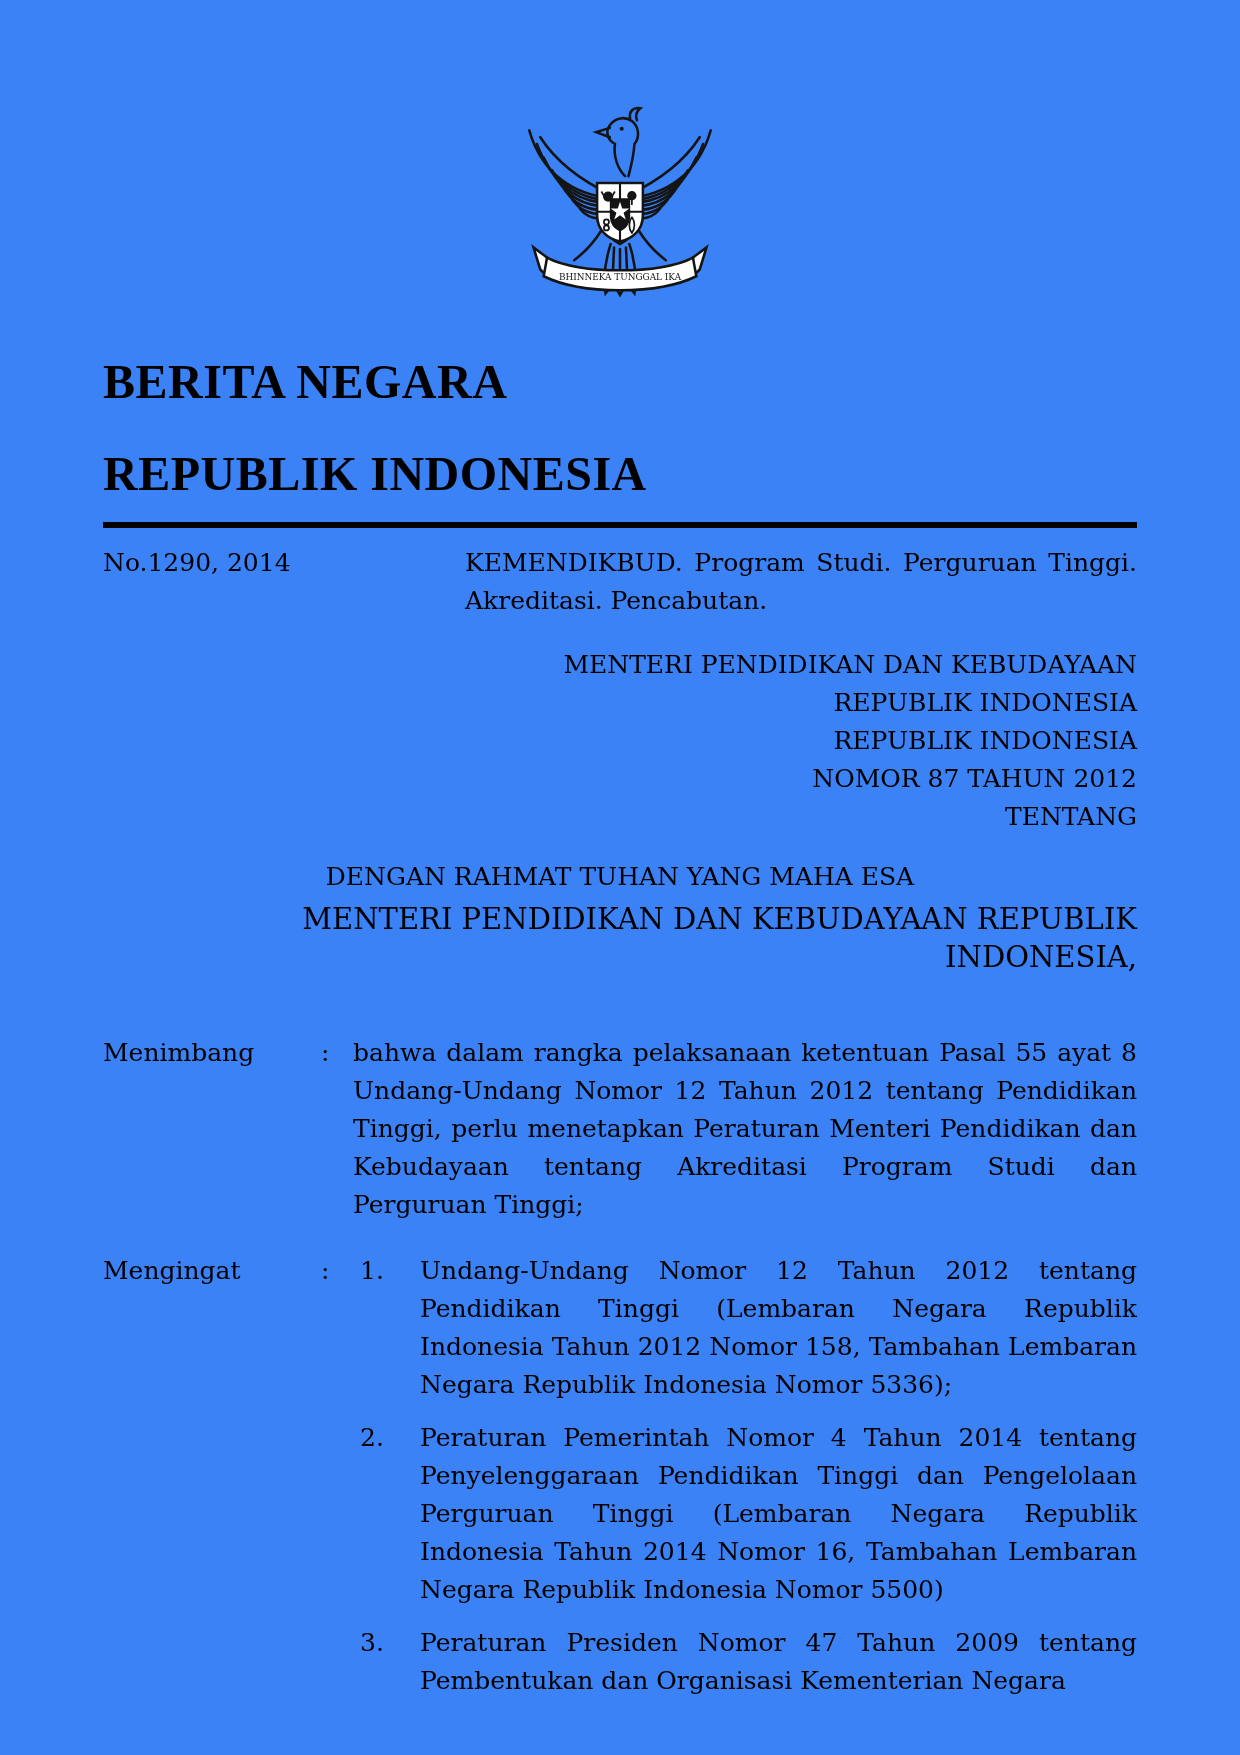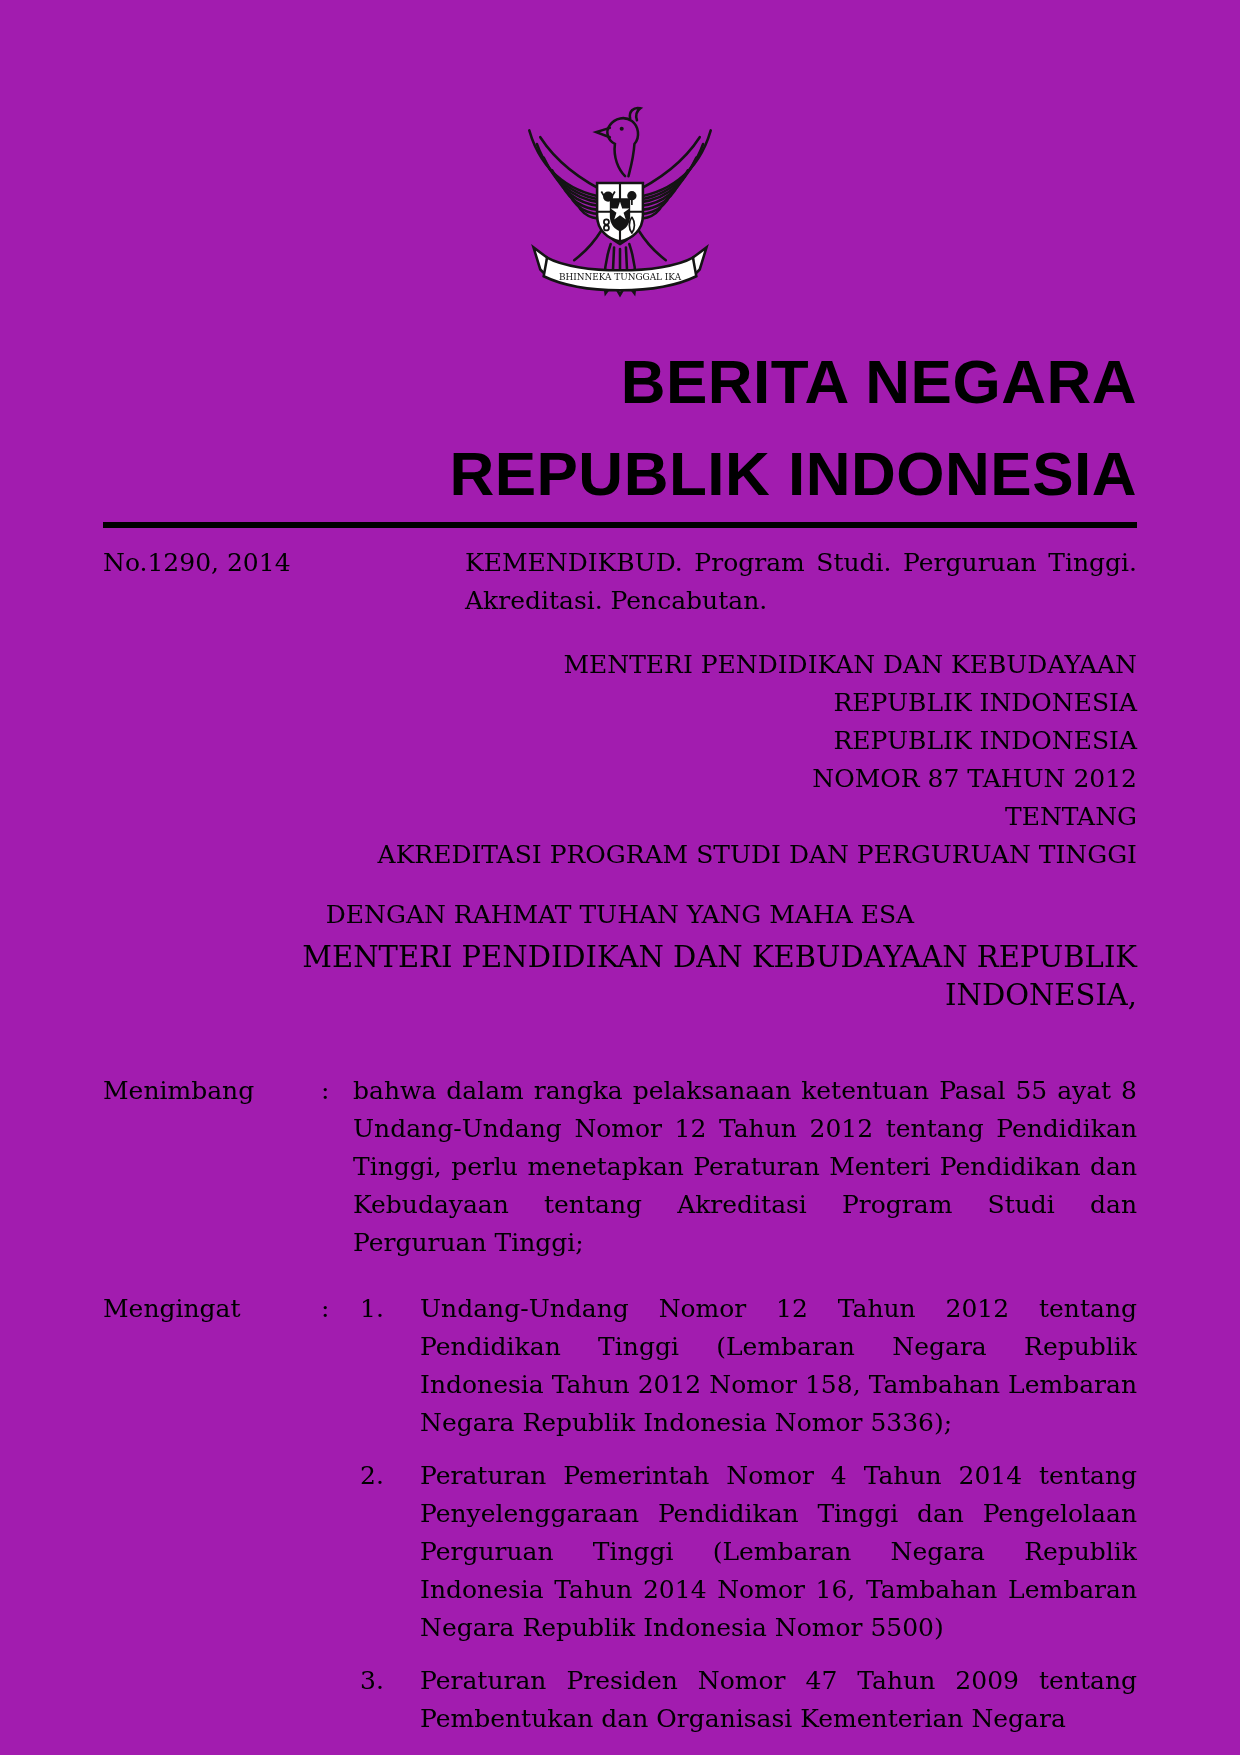--- a/index.html
+++ b/index.html
@@ -3,35 +3,35 @@
 <meta charset="utf-8">
 <style>
   html, body { margin: 0; padding: 0; background: #ffffff; }
   .page {
     position: relative;
     width: 1240px;
     height: 1755px;
     margin: 0 auto;
     box-sizing: border-box;
     padding: 88px 103px 0 103px;
-    background: #a21caf;
+    background: #3b82f6;
     color: #000000;
     font-family: "DejaVu Serif", serif;
     overflow: hidden;
   }
   
   .emblem-wrap { text-align: center; height: 212px; }
   .emblem-wrap svg { display: inline-block; }
   
   .masthead {
     margin-top: 36px;
-    text-align: right;
-    font-family: Liberation Sans, sans-serif;
+    text-align: left;
+    font-family: Liberation Serif, serif;
     font-weight: bold;
-    font-size: 62px;
+    font-size: 48px;
     line-height: 92px;
     letter-spacing: 0.5px;
     white-space: nowrap;
   }
   .rule {
     margin-top: 2px;
     height: 6px;
     background: #000000;
   }
   
@@ -152,21 +152,20 @@
     <div class="issue-no">No.1290, 2014</div>
     <div class="subject">KEMENDIKBUD. Program Studi. Perguruan Tinggi. Akreditasi. Pencabutan.</div>
   </div>
 
   <div class="heading-block">
     <div>MENTERI PENDIDIKAN DAN KEBUDAYAAN</div>
     <div>REPUBLIK INDONESIA</div>
     <div>REPUBLIK INDONESIA</div>
     <div>NOMOR 87 TAHUN 2012</div>
     <div>TENTANG</div>
-    <div>AKREDITASI PROGRAM STUDI DAN PERGURUAN TINGGI</div>
   </div>
 
   <div class="preamble-1">DENGAN RAHMAT TUHAN YANG MAHA ESA</div>
   <div class="preamble-2">MENTERI PENDIDIKAN DAN KEBUDAYAAN REPUBLIK INDONESIA,</div>
 
   <div class="sections">
 
     <div class="sec-row">
       <div class="sec-label">Menimbang</div>
       <div class="sec-colon">:</div>

